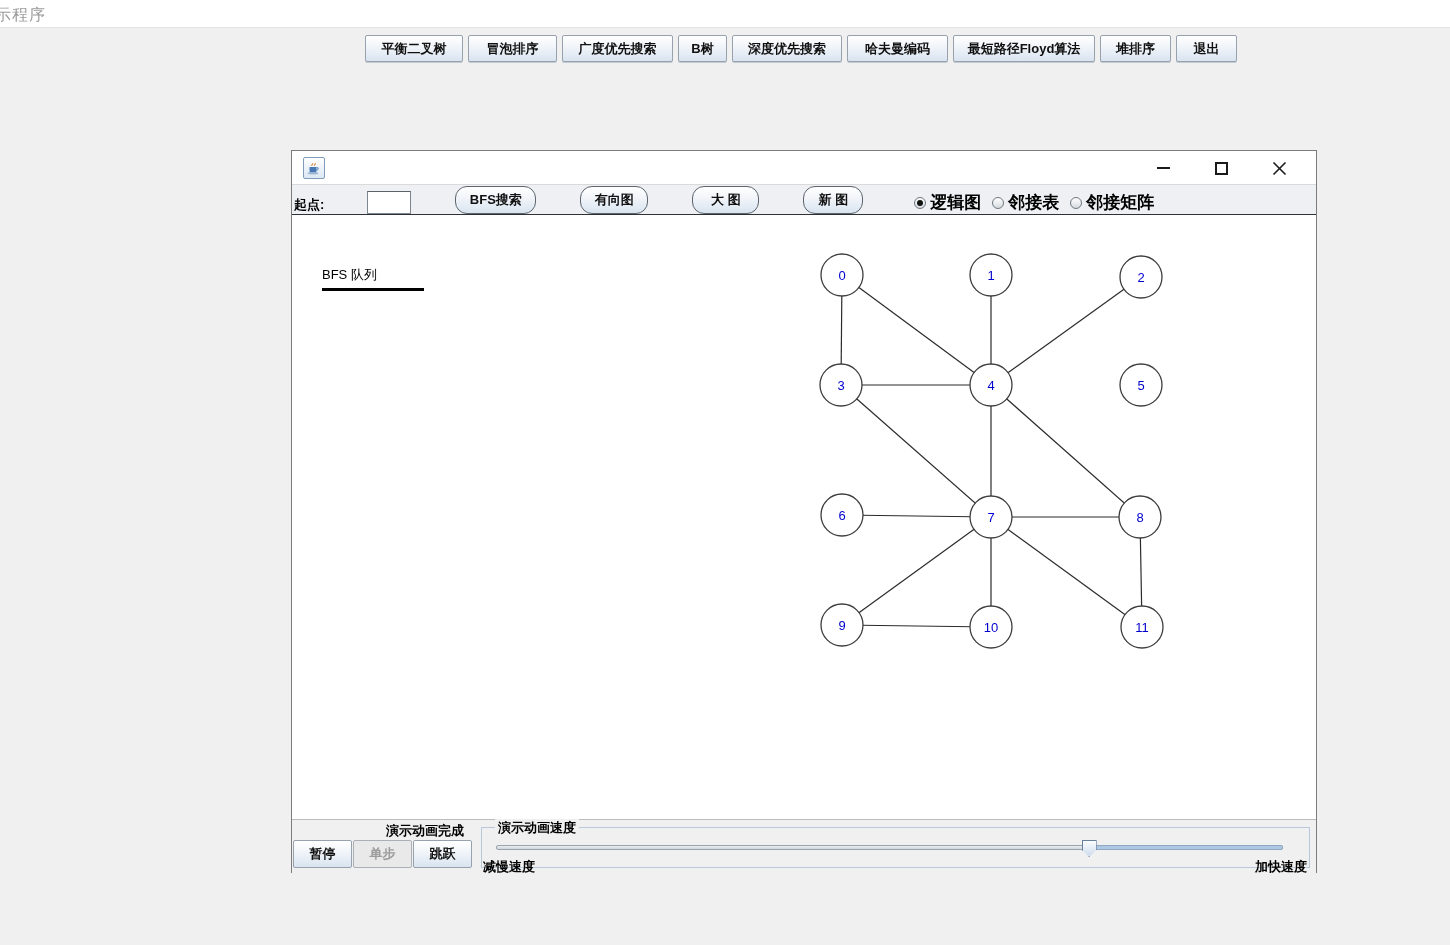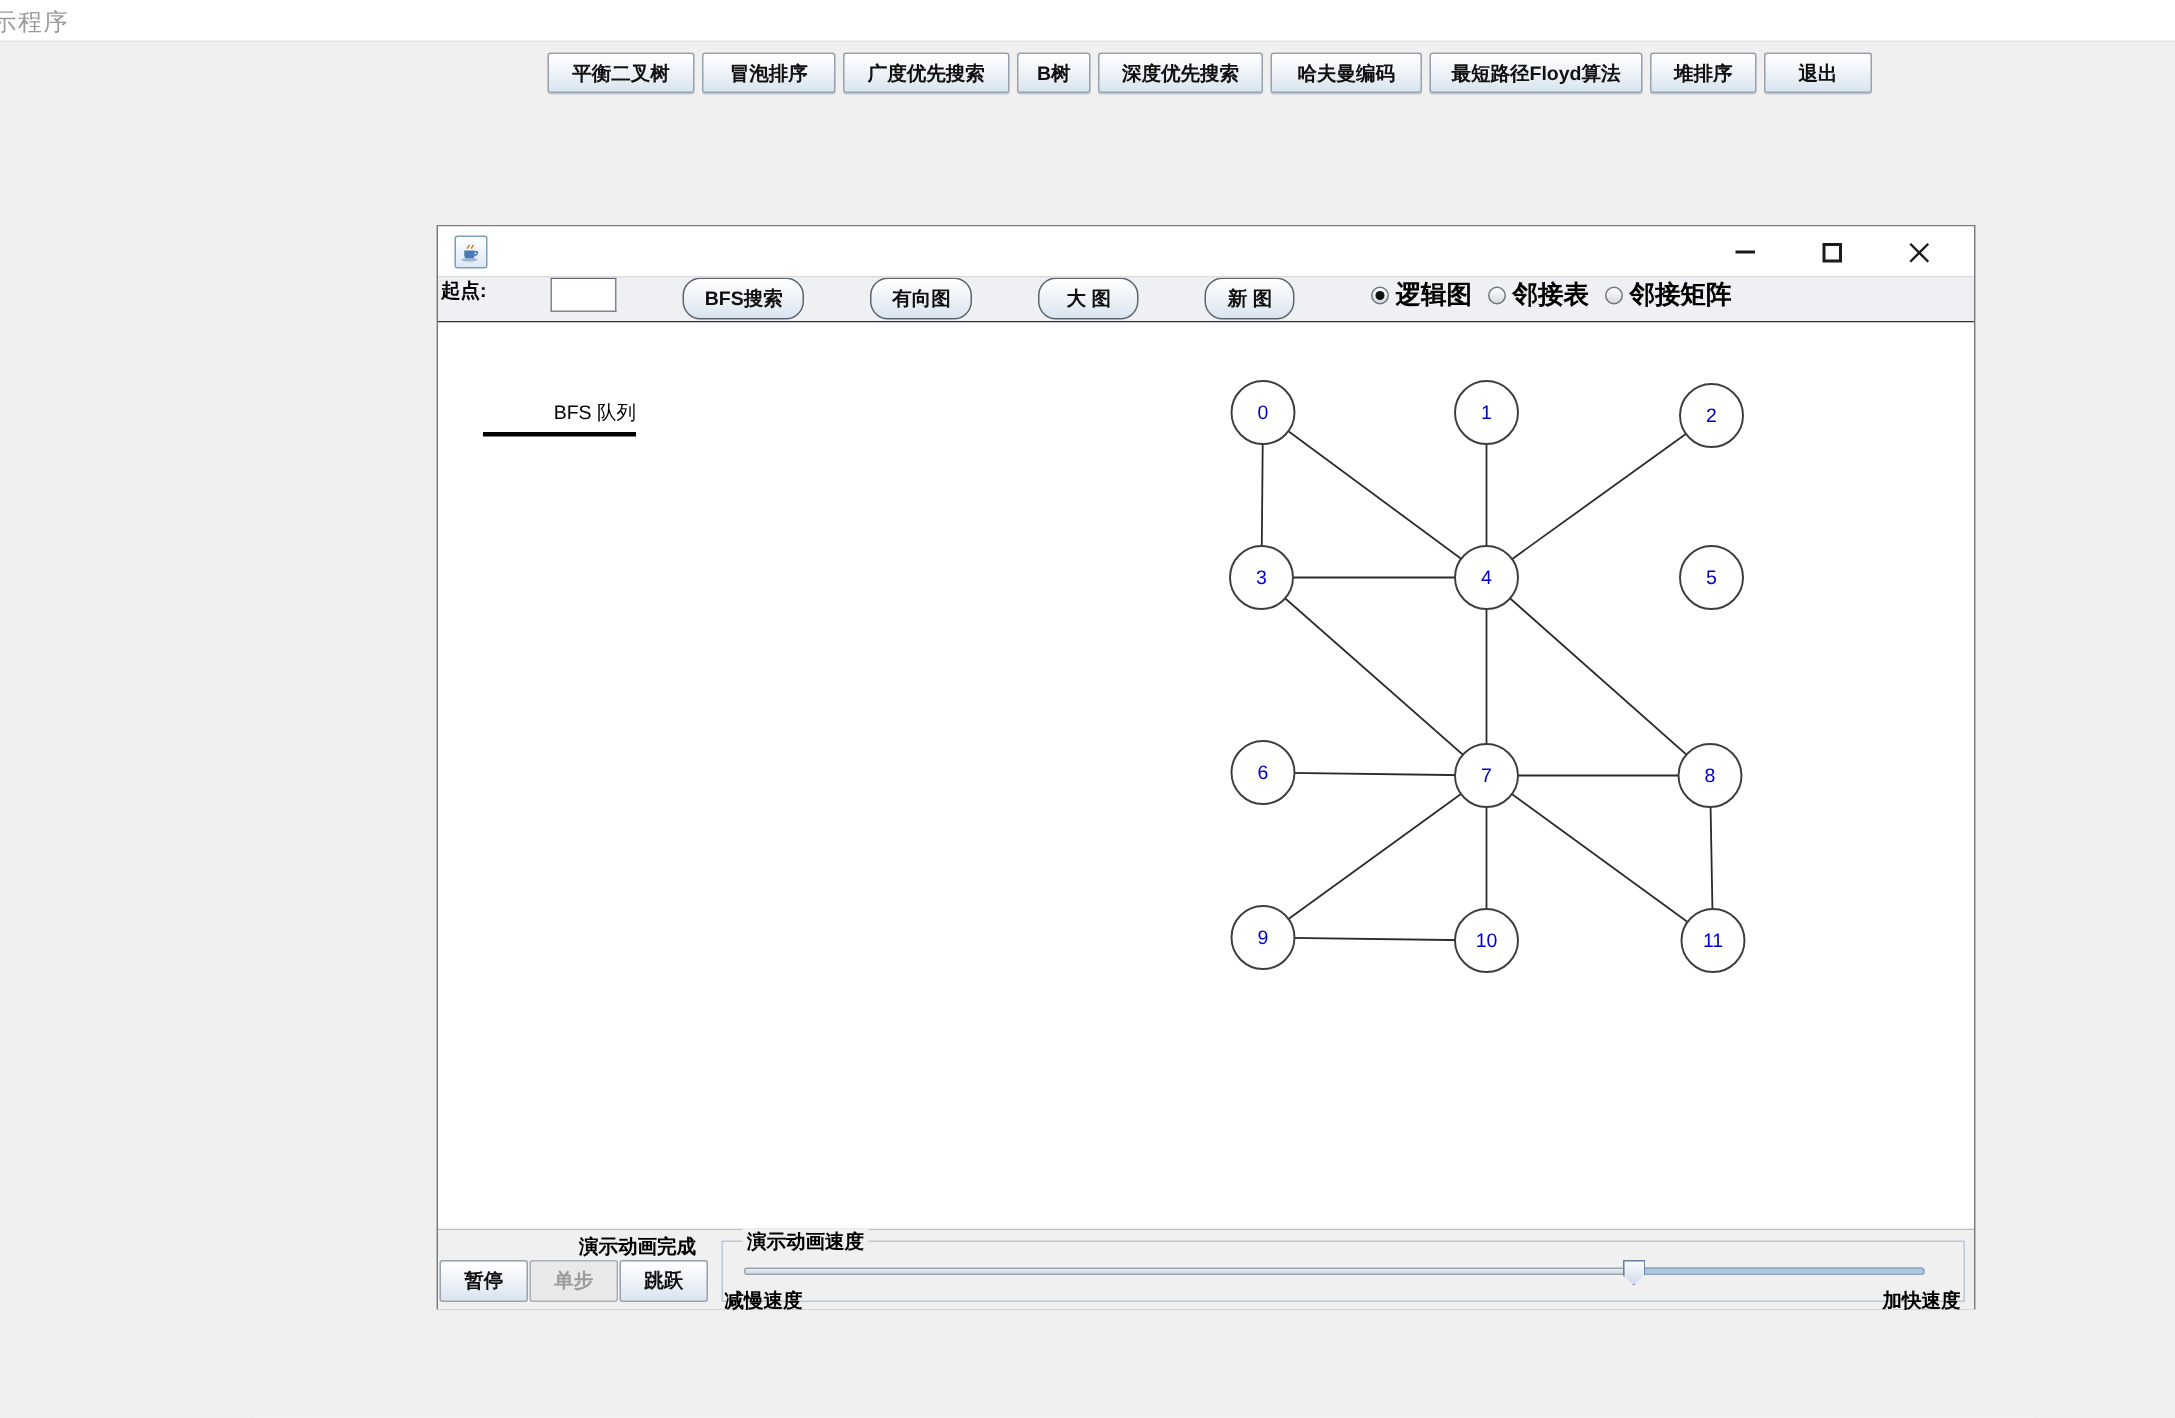--- a/index.html
+++ b/index.html
@@ -35,40 +35,40 @@
     background:linear-gradient(#ffffff,#dce8f4); display:flex;
     align-items:center; justify-content:center; }
   .win-controls { position:absolute; right:14px; top:0; height:34px;
     display:flex; align-items:center; }
   .win-ctl { width:46px; height:34px; display:flex; align-items:center;
     justify-content:center; }
   .glyph-min { width:13px; border-top:2px solid #1a1a1a; }
   .glyph-max { width:13px; height:13px; border:2px solid #1a1a1a; }
 
   
-  .win-toolbar { display:flex; align-items:flex-start; height:30px;
+  .win-toolbar { display:flex; align-items:flex-end; height:30px;
     background:#eef0f3; border-bottom:1px solid #2e3237; padding-left:2px;gap:42px; }
   .start-label { font-size:13px; font-weight:bold; color:#000; }
   .start-input { width:44px; height:23px; margin-left:1px;
     border:1px solid #7c868f; border-top-color:#5a626b; background:#fff;
     font-size:13px; padding:0 3px; outline:none; }
   .win-toolbar .jbtn { height:28px; margin-left:2px; }
   .radio-group { display:flex; align-items:center; margin-left:9px; gap:11px; }
   .radio-item { display:flex; align-items:center; gap:4px; font-size:17px;
     font-weight:bold; color:#000; }
   .radio-circle { width:12px; height:12px; border-radius:50%;
     border:1px solid #6e7780; background:linear-gradient(#ffffff,#d6dade);
     display:flex; align-items:center; justify-content:center; }
   .radio-item.selected .radio-circle::after { content:""; width:6px; height:6px;
     border-radius:50%; background:#111; }
 
   
   .canvas { position:relative; width:1024px; height:604px; background:#ffffff; }
   .queue-label { position:absolute; left:30px; top:51px; width:102px;
-    text-align:right; font-size:13px; color:#000; padding-bottom:4px;
+    text-align:left; font-size:13px; color:#000; padding-bottom:4px;
     border-bottom:3px solid #000; }
   .graph-svg { position:absolute; left:0; top:0; }
 
   
   .footer { display:flex; height:54px; background:#f0f0f0;
     border-top:1px solid #bdbdbd; }
   .footer-left { width:188px; padding-top:2px; }
   .status-text { font-size:13px; font-weight:bold; color:#000;
     text-align:right; padding-right:16px; height:18px; }
   .footer-btns { display:flex; padding-left:1px; }
@@ -99,21 +99,21 @@
 
 <div class="outer-toolbar">
   <button class="jbtn" style="width:98px">平衡二叉树</button>
   <button class="jbtn" style="width:89px">冒泡排序</button>
   <button class="jbtn" style="width:111px">广度优先搜索</button>
   <button class="jbtn" style="width:49px">B树</button>
   <button class="jbtn" style="width:110px">深度优先搜索</button>
   <button class="jbtn" style="width:101px">哈夫曼编码</button>
   <button class="jbtn" style="width:142px">最短路径Floyd算法</button>
   <button class="jbtn" style="width:71px">堆排序</button>
-  <button class="jbtn" style="width:72px">退出</button>
+  <button class="jbtn" style="width:61px">退出</button>
 </div>
 
 <div class="window">
 
   <div class="titlebar">
     <div class="titlebar-icon">
       <svg width="16" height="16" viewBox="0 0 16 16">
         <path d="M3.5 7h7v3.2a3.5 3.2 0 0 1-7 0z" fill="#4a7ab5"></path>
         <path d="M10.5 7.8h1.6a1.7 1.7 0 0 1-1.8 2.4" stroke="#4a7ab5" fill="none" stroke-width="1"></path>
         <path d="M5.6 5.8c0-1.3 1.2-1.3 1.2-2.6" stroke="#d9822b" fill="none" stroke-width="1.1"></path>

